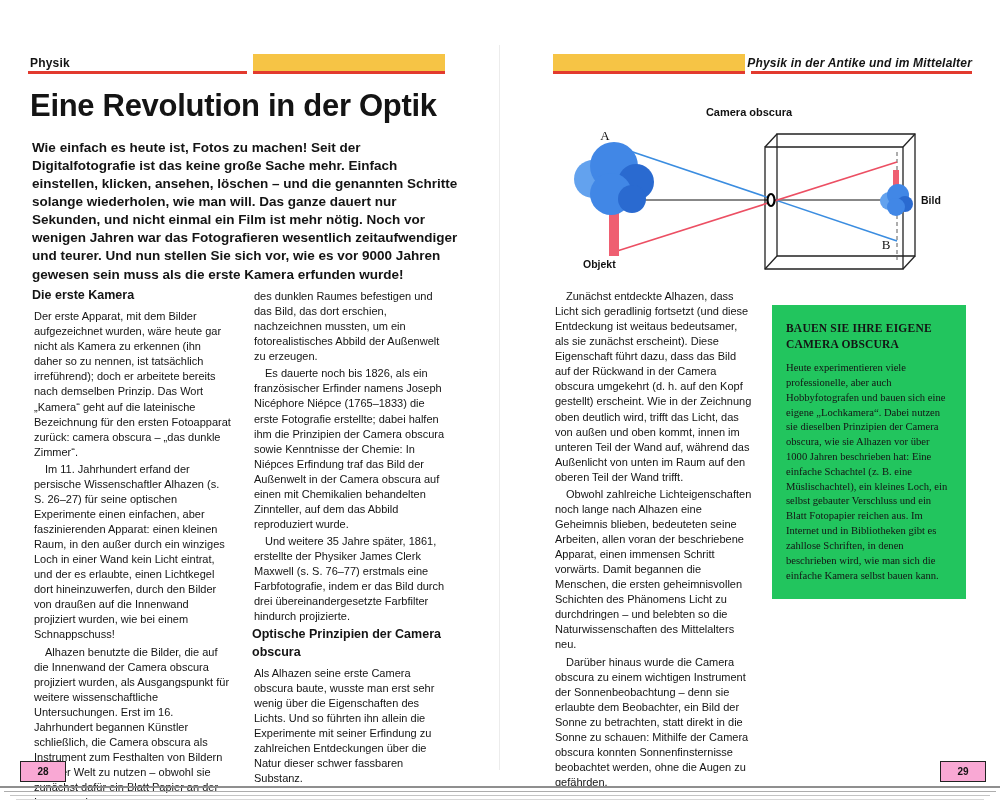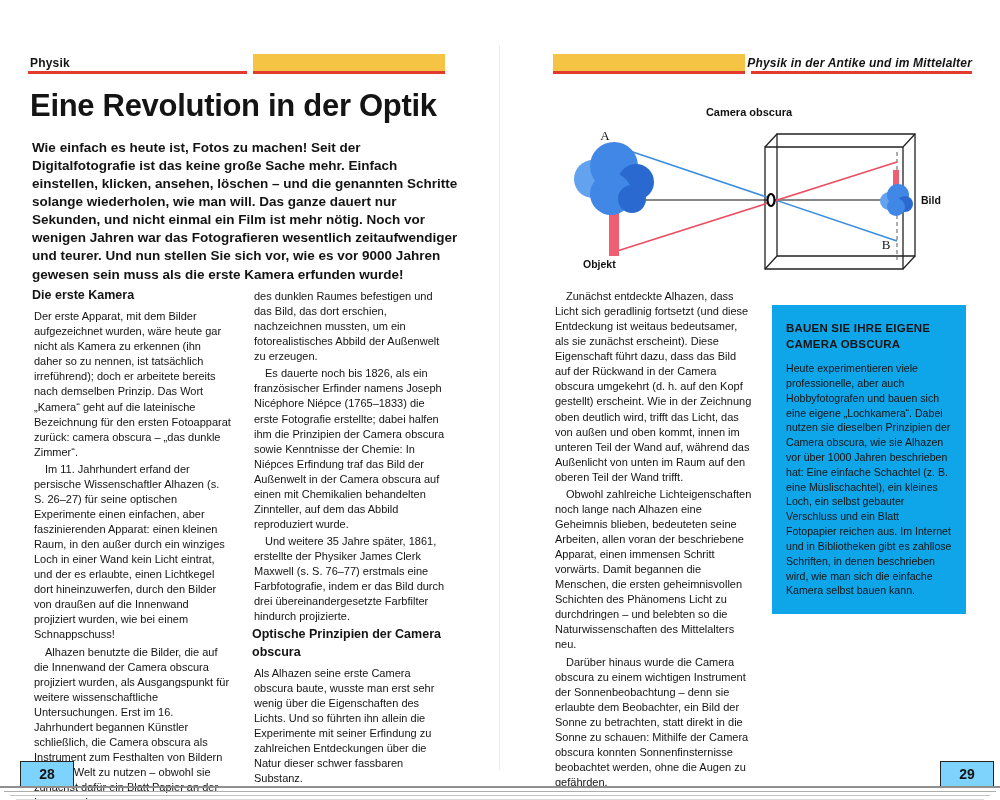--- a/index.html
+++ b/index.html
@@ -42,23 +42,23 @@
   
   #sidebar { left: 772px; top: 305px; width: 194px; min-height: 288px; padding: 16px 14px; }
   #sidebar h4 { font-size: 11.5px; line-height: 1.35; margin-bottom: 9px; letter-spacing: .2px; }
   #sidebar p { font-size: 10.6px; line-height: 1.4; }
 
   
   #diagram { left: 553px; top: 100px; width: 420px; height: 188px; }
 
   
   .pagenum {
-    top: 761px; width: 54px; padding: 4px 0;
-    border: 1.5px solid #222; background: #7dd3fc;
-    font-size: 14px; font-weight: bold; text-align: center;
+    top: 761px; width: 46px; padding: 4px 0;
+    border: 1.5px solid #222; background: #f9a8d4;
+    font-size: 10px; font-weight: bold; text-align: center;
   }
   #pagenum-left { left: 20px; }
   #pagenum-right { left: 940px; }
 
   
   .edge { left: 0; height: 1px; background: #b9b9b9; }
   #edge1 { top: 786px; width: 1000px; height: 2px; background: #8f8f8f; }
   #edge2 { top: 791px; left: 4px;  width: 992px; background: #adadad; }
   #edge3 { top: 795px; left: 10px; width: 980px; background: #c4c4c4; }
   #edge4 { top: 799px; left: 16px; width: 968px; background: #d8d8d8; }
@@ -99,21 +99,21 @@
   <h3 class="mid">Optische Prinzipien der Camera obscura</h3>
   <p>Als Alhazen seine erste Camera obscura baute, wusste man erst sehr wenig über die Eigenschaften des Lichts. Und so führten ihn allein die Experimente mit seiner Erfindung zu zahlreichen Entdeckungen über die Natur dieser schwer fassbaren Substanz.</p>
 </section>
 
 <section class="col" id="col3">
   <p class="ind">Zunächst entdeckte Alhazen, dass Licht sich geradlinig fortsetzt (und diese Entdeckung ist weitaus bedeutsamer, als sie zunächst erscheint). Diese Eigenschaft führt dazu, dass das Bild auf der Rückwand in der Camera obscura umgekehrt (d. h. auf den Kopf gestellt) erscheint. Wie in der Zeichnung oben deutlich wird, trifft das Licht, das von außen und oben kommt, innen im unteren Teil der Wand auf, während das Außenlicht von unten im Raum auf den oberen Teil der Wand trifft.</p>
   <p class="ind">Obwohl zahlreiche Lichteigenschaften noch lange nach Alhazen eine Geheimnis blieben, bedeuteten seine Arbeiten, allen voran der beschriebene Apparat, einen immensen Schritt vorwärts. Damit begannen die Menschen, die ersten geheimnisvollen Schichten des Phänomens Licht zu durchdringen – und belebten so die Naturwissenschaften des Mittelalters neu.</p>
   <p class="ind">Darüber hinaus wurde die Camera obscura zu einem wichtigen Instrument der Sonnenbeobachtung – denn sie erlaubte dem Beobachter, ein Bild der Sonne zu betrachten, statt direkt in die Sonne zu schauen: Mithilfe der Camera obscura konnten Sonnenfinsternisse beobachtet werden, ohne die Augen zu gefährden.</p>
 </section>
 
-<aside class="abs" id="sidebar" style="background: #0ea5e9;">
+<aside class="abs" id="sidebar" style="background: #22c55e; font-family: Liberation Serif, serif;">
   <h4>BAUEN SIE IHRE EIGENE CAMERA OBSCURA</h4>
   <p>Heute experimentieren viele professionelle, aber auch Hobbyfotografen und bauen sich eine eigene „Lochkamera“. Dabei nutzen sie dieselben Prinzipien der Camera obscura, wie sie Alhazen vor über 1000 Jahren beschrieben hat: Eine einfache Schachtel (z. B. eine Müslischachtel), ein kleines Loch, ein selbst gebauter Verschluss und ein Blatt Fotopapier reichen aus. Im Internet und in Bibliotheken gibt es zahllose Schriften, in denen beschrieben wird, wie man sich die einfache Kamera selbst bauen kann.</p>
 </aside>
 
 <svg class="abs" id="diagram" viewBox="0 0 420 188">
 
   <g fill="none" stroke="#222" stroke-width="1.3">
     <path d="M212,47 H350 V169 H212 Z"></path>
     <path d="M224,34 H362 V156 H224 Z"></path>
     <line x1="212" y1="47" x2="224" y2="34"></line>

